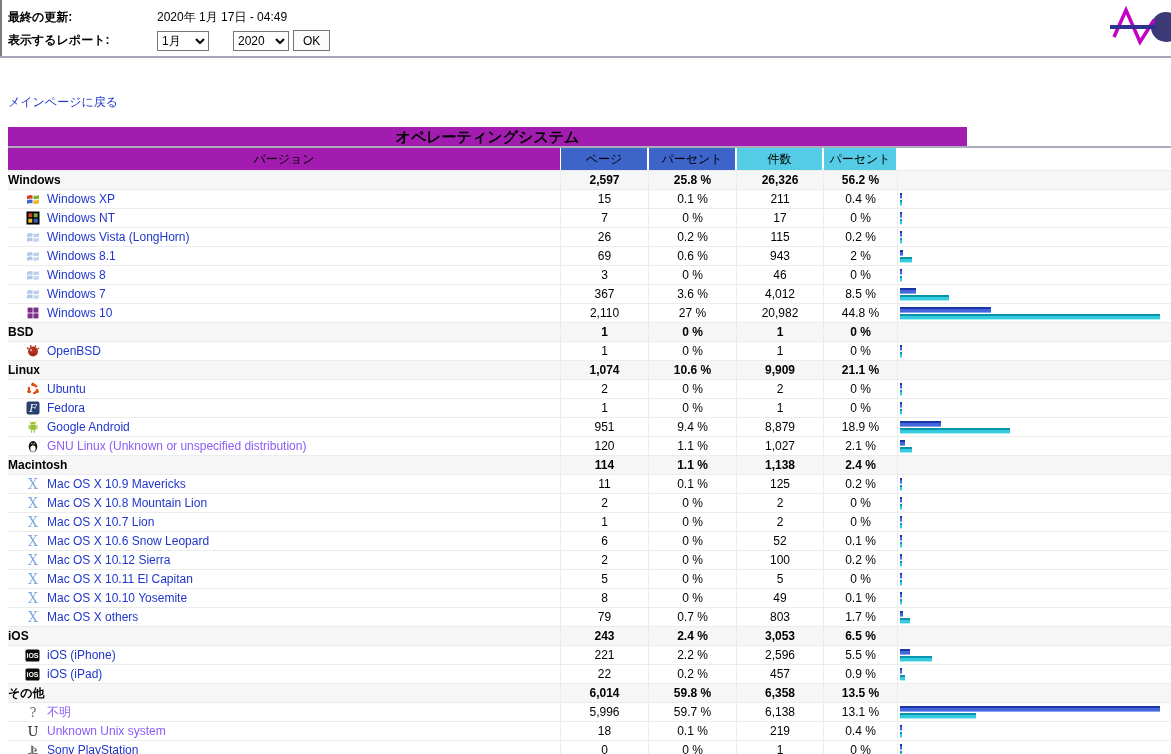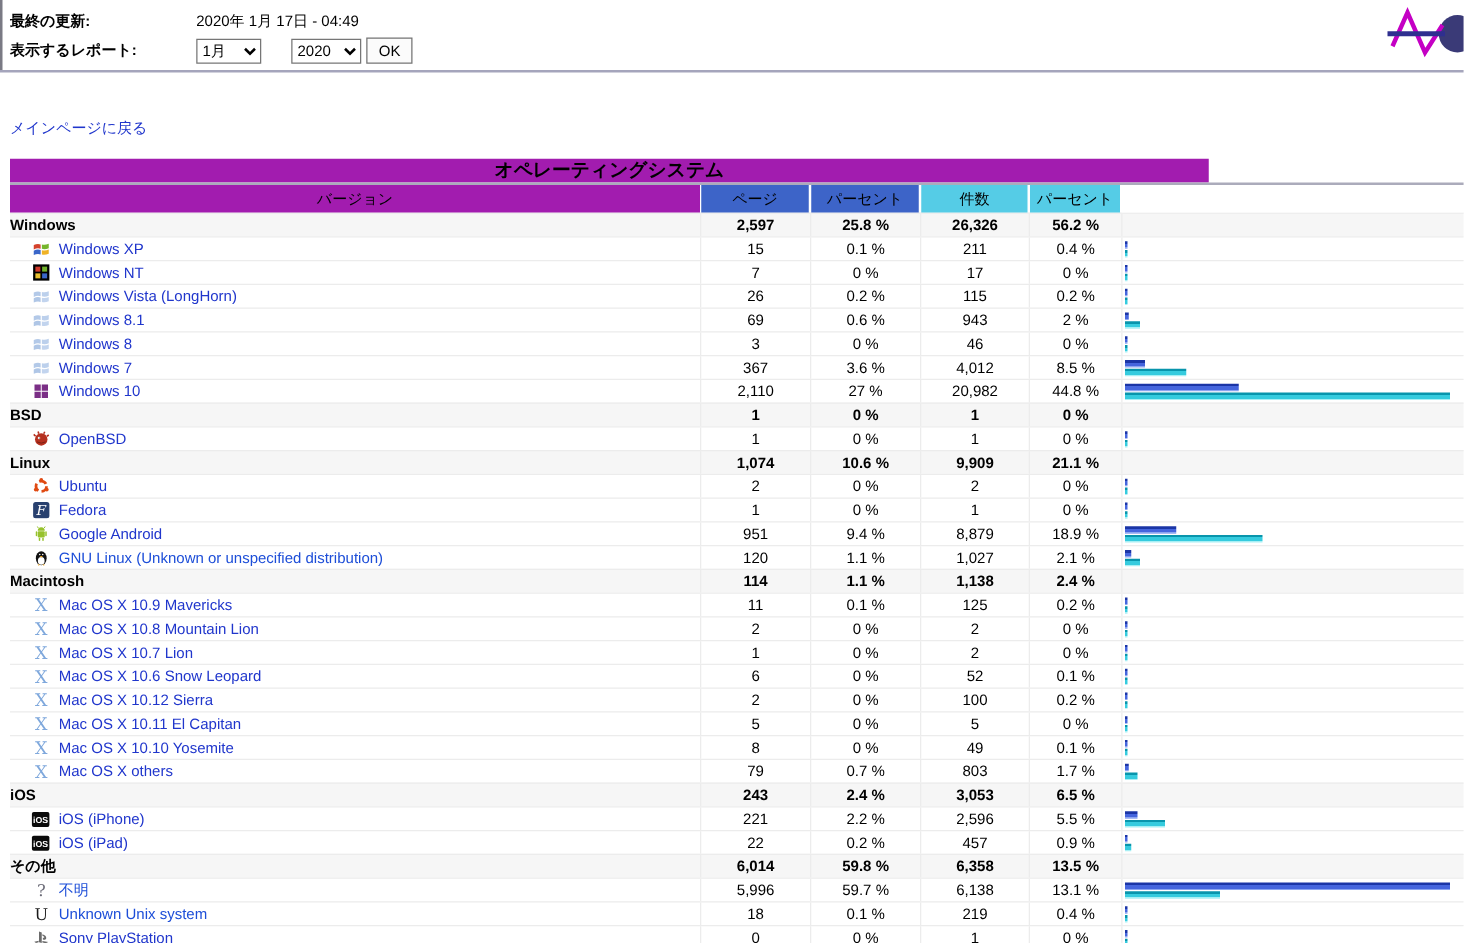--- a/index.html
+++ b/index.html
@@ -34,21 +34,21 @@
 
   .row { display:grid; grid-template-columns:552px 88px 88px 87px 74px 1fr; border-top:1px solid #ECECEC; height:18px; line-height:18px; }
   .row.section { background:#F6F6F6; font-weight:bold; }
   .cell { overflow:hidden; white-space:nowrap; }
   .cell.num { text-align:center; border-left:1px solid #ECECEC; }
   .cell.name { padding-left:0; display:flex; align-items:center; }
   .cell.name.indent { padding-left:17px; }
   .section-name { padding-left:0; }
   .icon { width:15px; height:14px; display:inline-flex; align-items:center; justify-content:center; margin-right:7px; flex:0 0 15px; }
   .icon svg { display:block; }
-  .osplain { color:#1d4ed8; }
+  .osplain { color:#8b5cf6; }
   .barcell { border-left:1px solid #ECECEC; padding:3px 0 0 2px; }
   .bar { height:6px; margin-bottom:1px; }
   .bar-pages { background:linear-gradient(to bottom,#1B35A6 0 2px,#4565DD 2px 5px,#8CA4F0 5px 6px); }
   .bar-hits  { background:linear-gradient(to bottom,#0895AC 0 2px,#35CBDE 2px 5px,#A8EFF4 5px 6px); }
 </style>
 </head>
 <body>
 
 <div class="topbar">
   <div class="topbar-inner">

